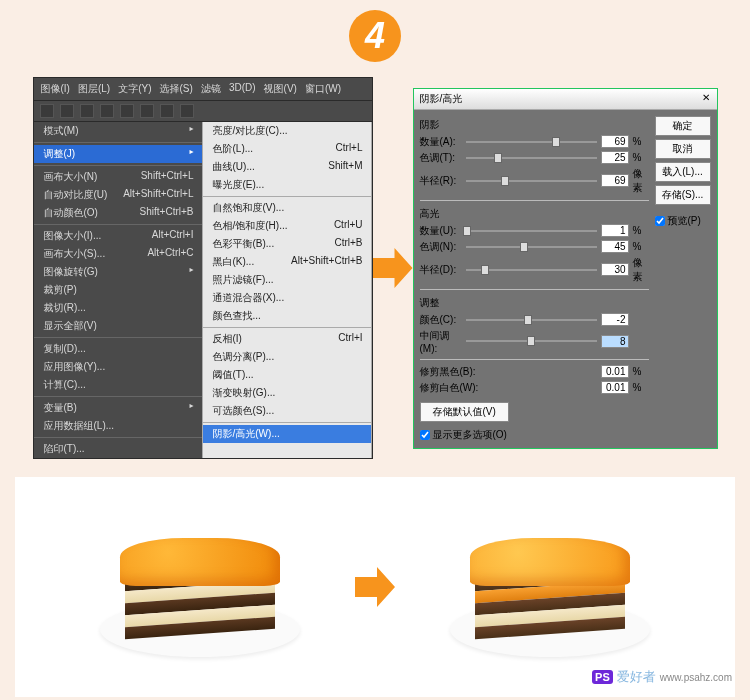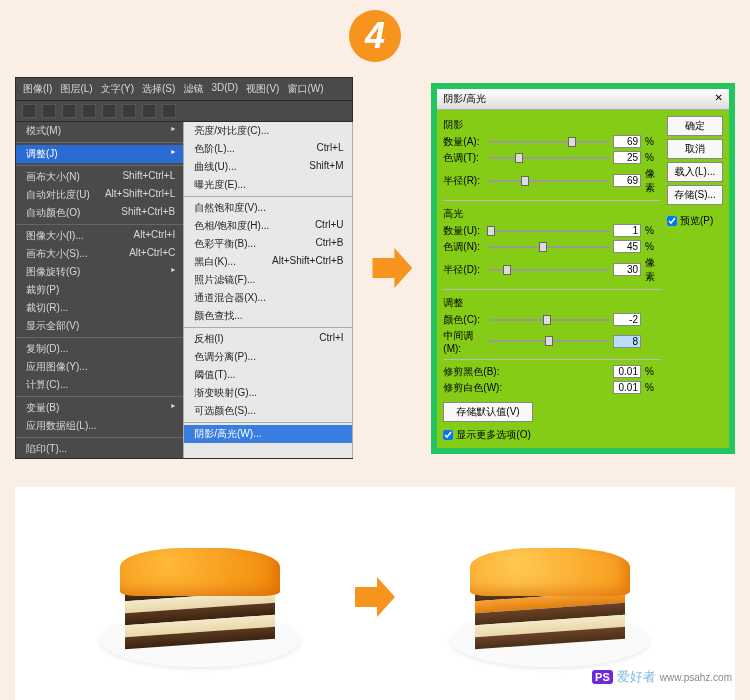--- a/index.html
+++ b/index.html
@@ -2,40 +2,40 @@
 <html><head>
   <meta charset="utf-8">
   <style>
     * { margin: 0; padding: 0; box-sizing: border-box; }
     body { width: 750px; height: 700px; background: #faeee5; font-family: "Microsoft YaHei", sans-serif; position: relative; }
     
     .header { display: flex; align-items: center; justify-content: center; padding: 10px 0 15px; gap: 18px; }
     .step-badge { width: 52px; height: 52px; border-radius: 50%; background: #f7941d; color: #fff; display: flex; align-items: center; justify-content: center; font-size: 36px; font-style: italic; font-weight: bold; }
     .title { font-size: 28px; color: #f7941d; letter-spacing: 4px; }
     
-    .top-section { display: flex; align-items: center; justify-content: center; padding: 0 15px 28px; gap: 19px; }
+    .top-section { display: flex; align-items: center; justify-content: center; padding: 0 15px 18px; gap: 0; }
     
     .menu-panel { width: 340px; background: #4a4a4a; color: #d8d8d8; font-size: 10px; border: 1px solid #2a2a2a; }
     .menubar { display: flex; background: #4a4a4a; border-bottom: 1px solid #2a2a2a; padding: 2px 4px; gap: 2px; }
     .menubar span { padding: 2px 3px; }
     .toolbar-icons { display: flex; gap: 6px; padding: 3px 6px; border-bottom: 1px solid #2a2a2a; }
     .toolbar-icons span { width: 14px; height: 14px; background: #3a3a3a; border: 1px solid #555; }
     .menu-cols { display: flex; }
     .menu-col { flex: 1; background: #e8e8e8; color: #222; border-right: 1px solid #aaa; }
     .menu-col.dark { background: #4a4a4a; color: #d8d8d8; }
     .menu-item { display: flex; justify-content: space-between; padding: 2px 8px 2px 10px; white-space: nowrap; }
     .menu-item.hl { background: #2b6bd4; color: #fff; }
     .menu-item.hl2 { background: #3a7de0; color: #fff; }
     .menu-sep { border-top: 1px solid #aaa; margin: 2px 0; }
     .menu-col.dark .menu-sep { border-color: #666; }
     .menu-arrow::after { content: "▸"; font-size: 8px; margin-left: 4px; }
     
     .arrow-big { width: 40px; height: 40px; background: #f7941d; clip-path: polygon(0 25%, 55% 25%, 55% 0, 100% 50%, 55% 100%, 55% 75%, 0 75%); }
     
-    .dialog { width: 305px; background: #84cc16; border: 6px solid #22c55e; font-size: 10px; }
+    .dialog { width: 305px; background: #737373; border: 1px solid #22c55e; font-size: 10px; }
     .dialog-title { background: linear-gradient(#fff, #ddd); padding: 3px 6px; display: flex; justify-content: space-between; border-bottom: 1px solid #aaa; }
     .dialog-body { display: flex; padding: 6px; gap: 6px; }
     .dialog-main { flex: 1; }
     .dialog-side { width: 56px; display: flex; flex-direction: column; gap: 3px; }
     .dlg-btn { background: #f8f8f8; border: 1px solid #888; padding: 2px 2px; text-align: center; font-size: 10px; }
     .dlg-check { display: flex; gap: 3px; align-items: center; margin-top: 6px; }
     .dlg-check input { width: 10px; height: 10px; }
     .group-label { font-size: 10px; padding: 2px 0; }
     .slider-row { display: flex; align-items: center; gap: 4px; padding: 1px 0; }
     .slider-row .lbl { width: 42px; font-size: 10px; }

